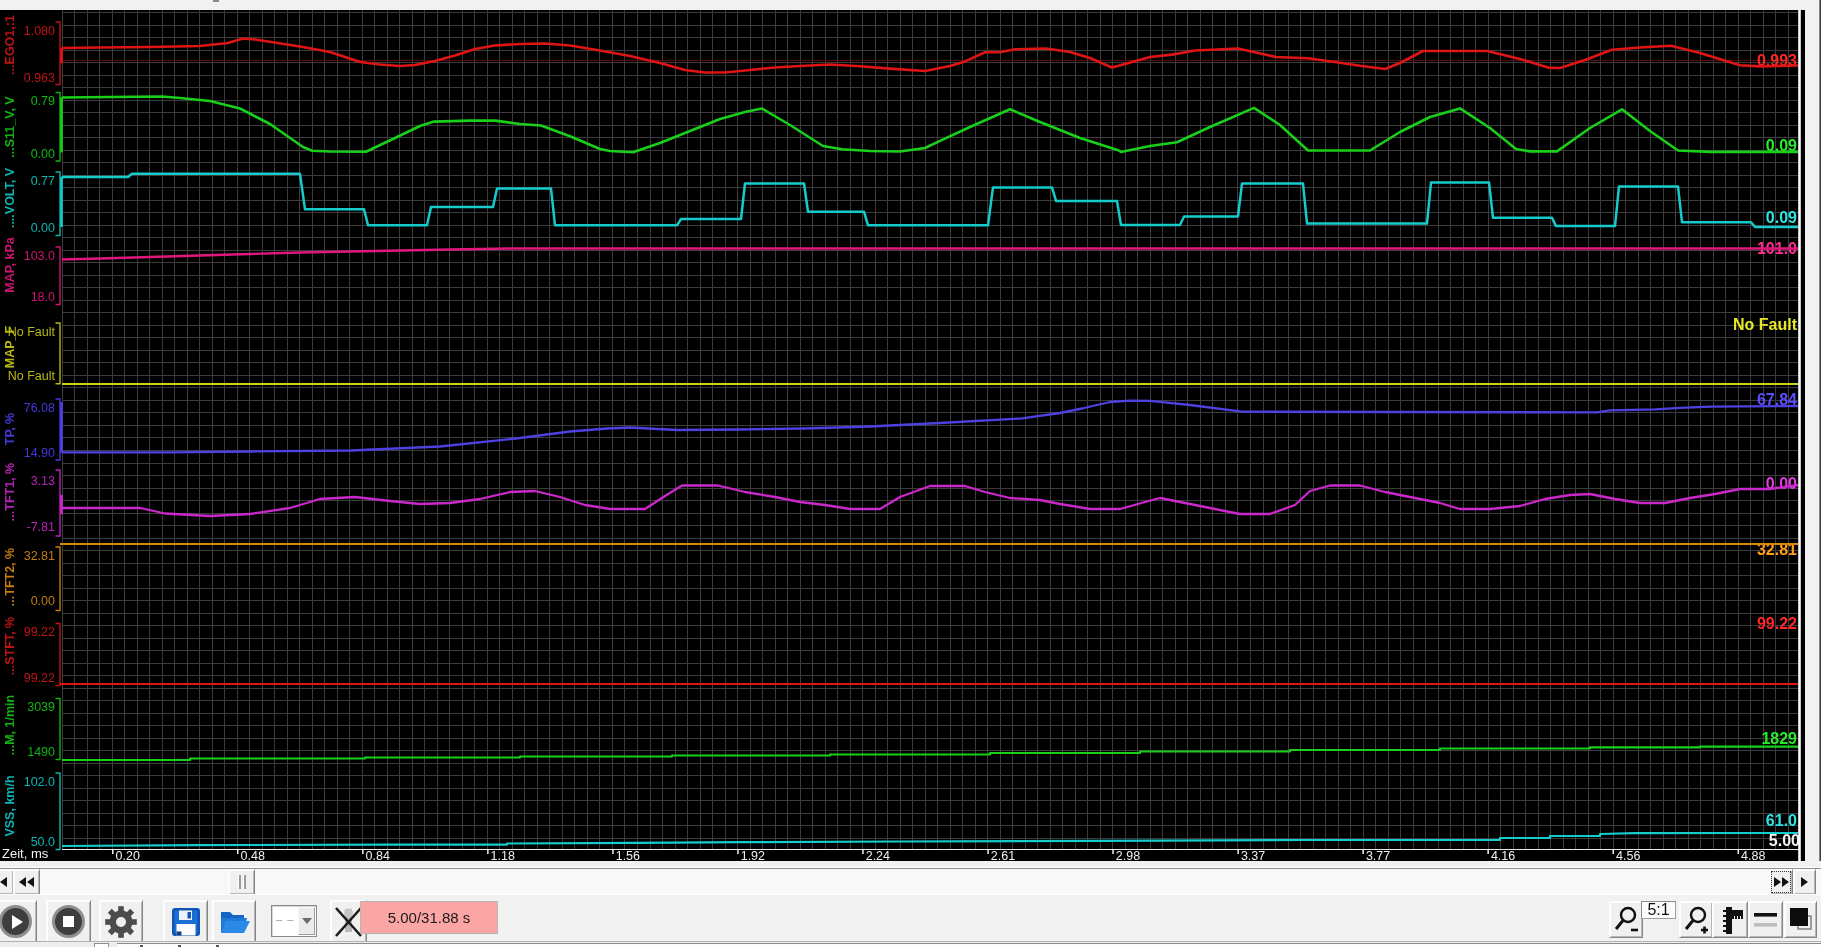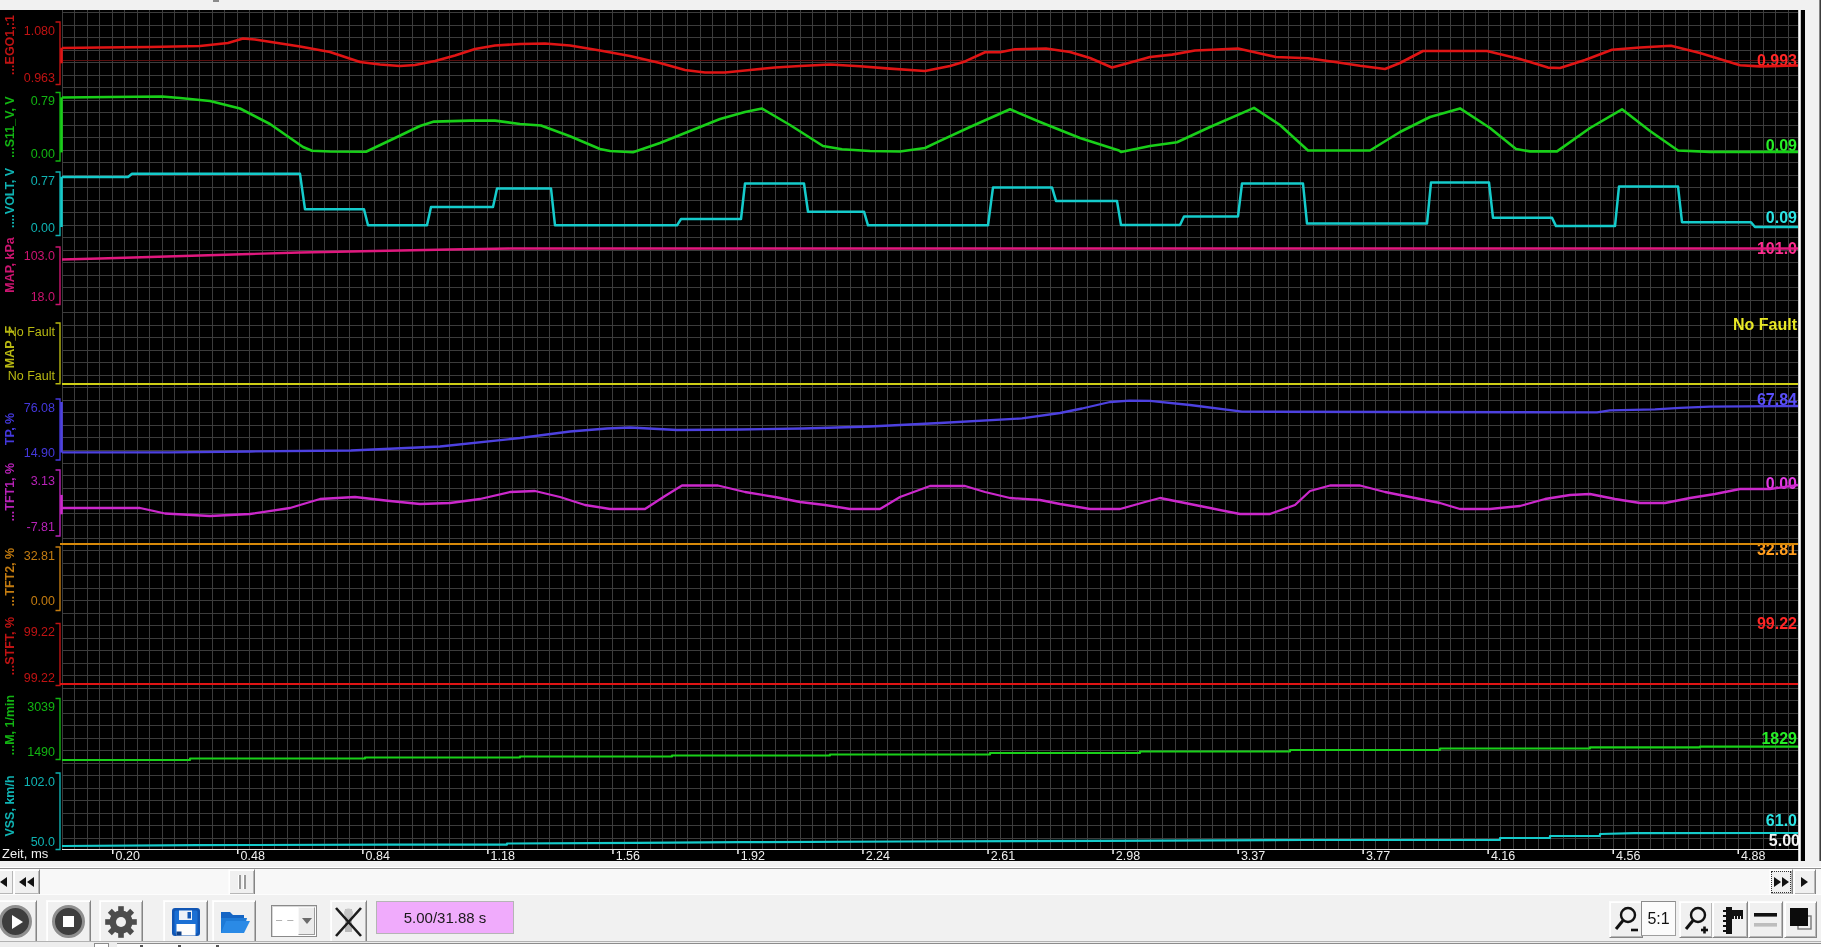--- a/index.html
+++ b/index.html
@@ -19,23 +19,23 @@
 .circ{width:33px;height:33px;border-radius:50%;background:#3e3e3e;border:3px solid #8f8f8f;
   display:flex;align-items:center;justify-content:center;box-sizing:border-box}
 .ptri{width:0;height:0;border:7px solid transparent;border-left:11px solid #fff;border-right:none;margin-left:4px}
 .psq{width:11px;height:11px;background:#fff}
 .combo{position:absolute;left:271px;top:10px;width:44px;height:30px;background:#fff;border:1px solid #8a8a8a;
   box-shadow:inset 1px 1px 0 #d7d7d7}
 .dash{position:absolute;left:4px;top:7px;color:#9a9a9a;font-size:11px;letter-spacing:1px}
 .cab{position:absolute;right:1px;top:1px;width:15px;height:26px;background:#ececec;border:1px solid #9c9c9c;
   border-top-color:#f8f8f8;border-left-color:#f8f8f8;display:flex;align-items:center;justify-content:center}
 .dtri{width:0;height:0;border:5px solid transparent;border-top:6px solid #6b6b6b;border-bottom:none}
-.timebox{position:absolute;left:376px;top:6px;width:136px;height:31px;background:#f0abfc;border:1px solid #b5b5b5;
+.timebox{position:absolute;left:360px;top:6px;width:136px;height:31px;background:#fca5a5;border:1px solid #b5b5b5;
   font-size:15px;color:#1a1a1a;display:flex;align-items:center;justify-content:center}
-.ratio{position:absolute;left:1641px;top:6px;width:35px;height:35px;background:#fbfbfb;border:1px solid #9e9e9e;
+.ratio{position:absolute;left:1641px;top:6px;width:35px;height:18px;background:#fbfbfb;border:1px solid #9e9e9e;
   border-top-color:#8b8b8b;border-left-color:#8b8b8b;box-sizing:border-box;font-size:16px;color:#111;
   display:flex;align-items:center;justify-content:center}
 .statusbar{position:absolute;left:0;top:941px;width:1821px;height:6px;background:#ededed;border-top:1px solid #b2b2b2}
 .chk{position:absolute;left:94px;top:1px;width:13px;height:5px;background:#fff;border:1px solid #8c8c8c}
 .sfield{position:absolute;left:117px;top:1px;width:1704px;height:5px;background:#fdfdfd;border-top:1px solid #8c8c8c}
 </style></head>
 <body>
 <div id="wrap">
 <svg width="1821" height="862" viewBox="0 0 1821 862" style="position:absolute;left:0;top:0;font-family:'Liberation Sans', sans-serif">
 <rect x="0" y="0" width="1805" height="862" fill="#000"></rect>

